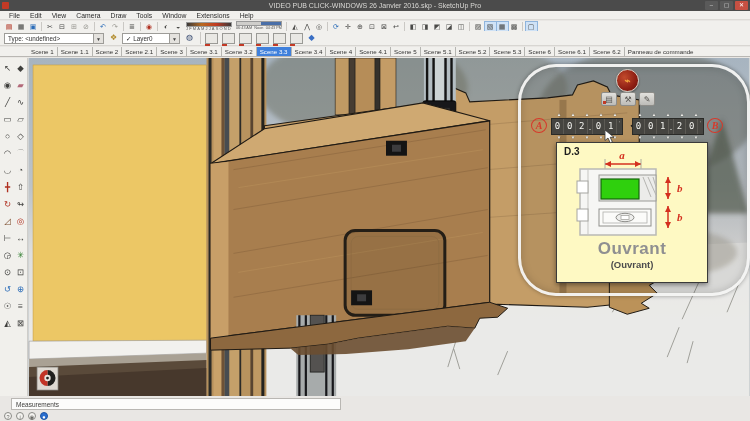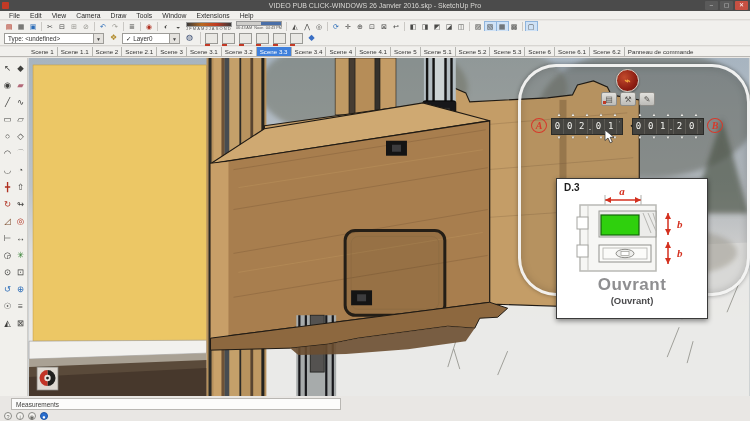--- a/index.html
+++ b/index.html
@@ -66,22 +66,22 @@
   .counter{position:absolute;width:72px;}
   .trirow{display:flex;justify-content:space-between;padding:0 3px;}
   .trirow span{font-size:4.5px;line-height:4.5px;color:#f2f2ee;text-shadow:0 0 1px #333;width:10px;text-align:center;}
   .digits{display:flex;background:#454440;border:1px solid #2a2a27;height:15px;align-items:stretch;margin:0.5px 0;}
   .digits .d{width:12.5px;text-align:center;font-family:"DejaVu Sans Mono",monospace;font-size:9px;line-height:15px;
              color:#f4f4f0;border-right:1px solid #5c5a54;box-sizing:border-box;}
   .digits .dot{width:5px;color:#f4f4f0;font-size:9px;line-height:17px;text-align:center;border-right:1px solid #5c5a54;box-sizing:border-box;}
   .digits .pr{width:5px;color:#aaa8a2;font-size:6px;line-height:9px;text-align:center;}
   .cursor{position:absolute;left:604px;top:129px;z-index:30;}
   
-  .card{position:absolute;left:556px;top:142px;width:150px;height:139px;background:#ffffff;border:1.5px solid #3a3a3a;
-        box-shadow:0 2px 5px rgba(0,0,0,.45);z-index:20;margin-top:36px;}
+  .card{position:absolute;left:556px;top:142px;width:150px;height:139px;background:#fef9c3;border:1.5px solid #3a3a3a;
+        box-shadow:0 2px 5px rgba(0,0,0,.45);z-index:20;}
   .card .ref{position:absolute;left:7px;top:3px;font-size:10px;font-weight:bold;color:#1d1d1d;}
   .card .ttl{position:absolute;left:0;right:0;top:96px;text-align:center;font-size:17px;font-weight:bold;color:#8f8f91;letter-spacing:0.5px;}
   .card .sub{position:absolute;left:0;right:0;top:116px;text-align:center;font-size:9.5px;font-weight:bold;color:#4a4a4c;}
   
   .measure{position:absolute;left:11px;top:398px;width:330px;height:12px;background:#fcfcfb;border:1px solid #b9b7b3;
            font-size:6.5px;line-height:12px;color:#3c3c3a;padding-left:4px;box-sizing:border-box;}
   .statusicons{position:absolute;left:4px;top:412px;display:flex;gap:4px;align-items:center;}
   .statusicons .si{width:8px;height:8px;border:1px solid #8a8a86;border-radius:50%;font-size:5.5px;line-height:8px;
                    text-align:center;color:#6a6a66;background:#f4f3f0;box-sizing:border-box;}
   .statusicons .si.blue{background:#2a6fd0;border-color:#1d54a2;color:#fff;}

